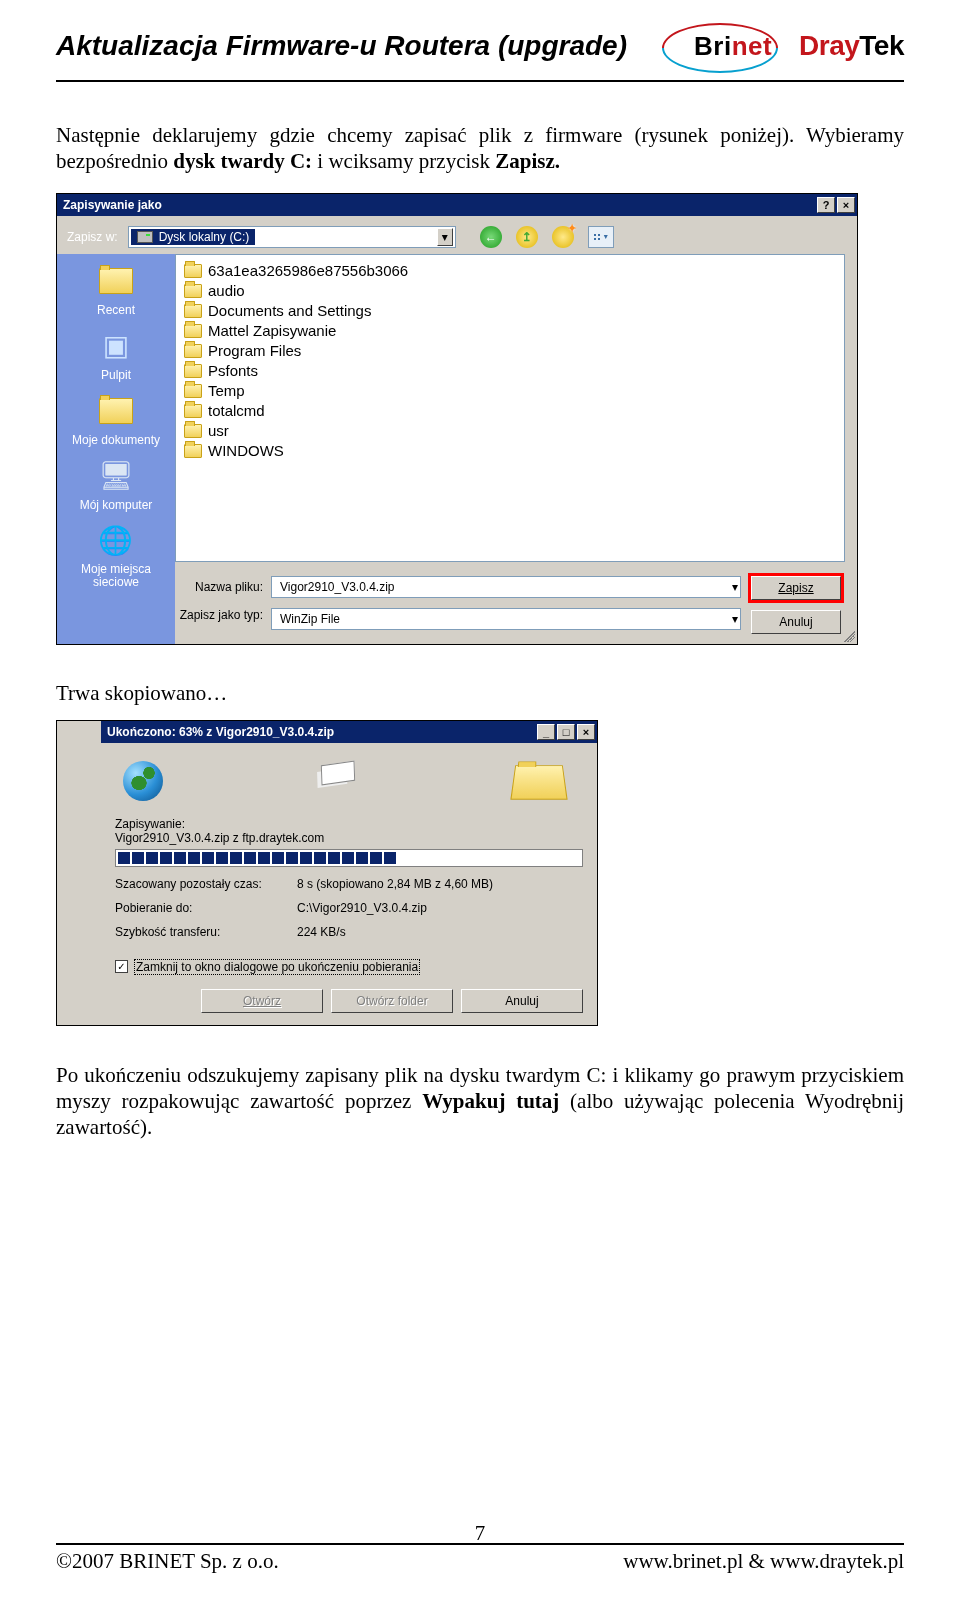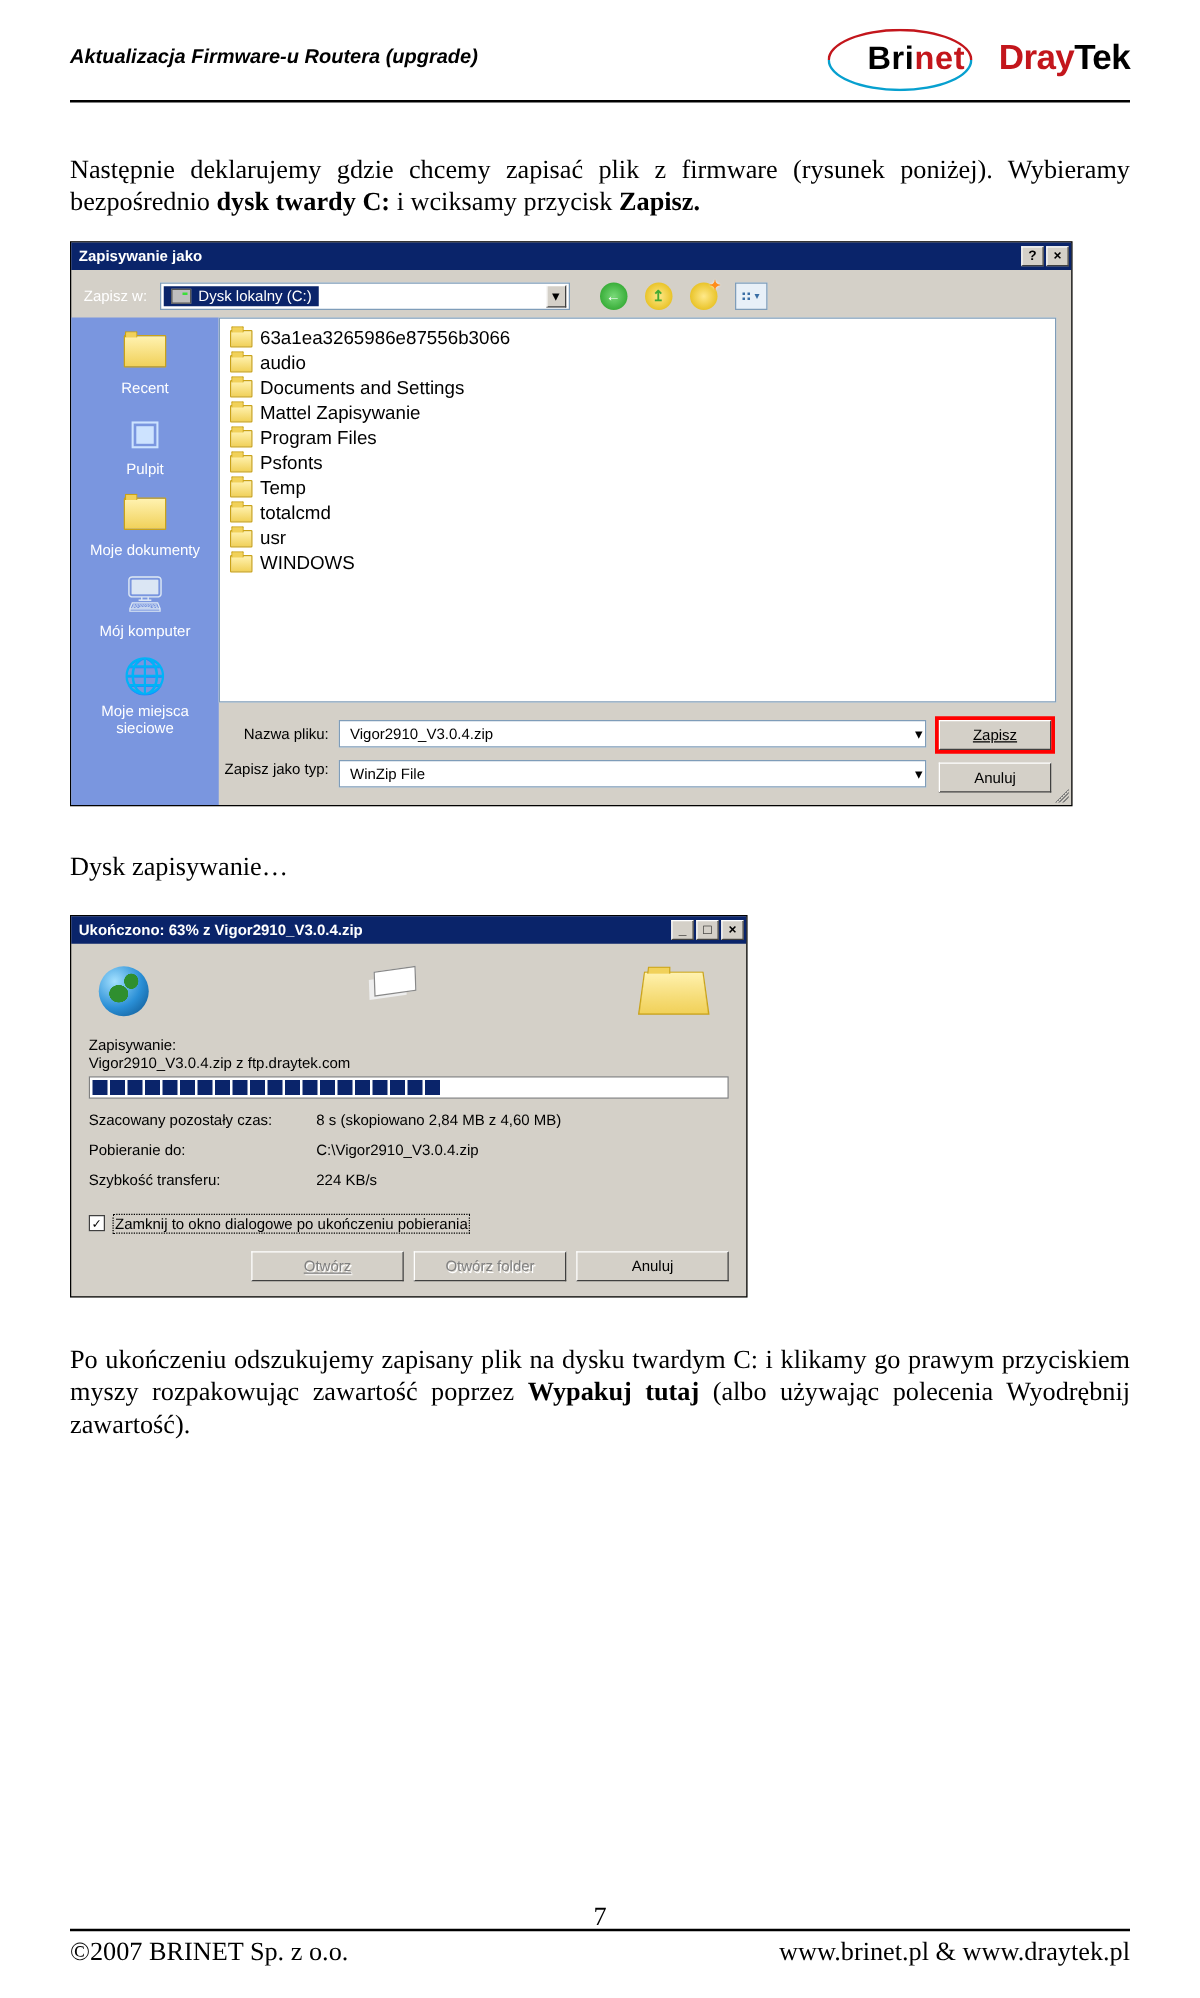--- a/index.html
+++ b/index.html
@@ -15,21 +15,21 @@
   .header-row {
     display: flex;
     align-items: center;
     justify-content: space-between;
     height: 56px;
   }
   .header-title {
     font-family: Arial, Helvetica, sans-serif;
     font-weight: bold;
     font-style: italic;
-    font-size: 16px;
+    font-size: 28px;
     color: #000;
   }
   .brand-row { display: flex; align-items: center; gap: 22px; }
   .brinet-logo {
     display: flex; align-items: center;
     font-family: Arial, sans-serif;
     font-weight: bold;
     font-size: 26px;
     letter-spacing: 0.5px;
   }
@@ -174,27 +174,28 @@
   .resize-grip {
     position:absolute; right:2px; bottom:2px; width:14px; height:14px;
     background:
       linear-gradient(135deg,transparent 60%,#808080 60%,#808080 65%,transparent 65%),
       linear-gradient(135deg,transparent 70%,#808080 70%,#808080 75%,transparent 75%),
       linear-gradient(135deg,transparent 80%,#808080 80%,#808080 85%,transparent 85%);
   }
 
   
   .dl {
-    margin-top: 26px;
+    margin-top: 14px;
     width: 542px;
     background: #d4d0c8;
     border: 1px solid #000;
     font-family: Tahoma, sans-serif; font-size: 12px; color:#000;
     position: relative;
     padding-bottom: 12px;
+    padding-left: 44px;
   }
   .dl .titlebar { height:22px; }
   .dl-body { padding: 10px 14px 0 14px; }
   .dl-anim {
     height: 56px; position:relative; margin-bottom: 8px;
     display:flex; align-items:center; justify-content:space-between;
     padding: 0 18px 0 8px;
   }
   .globe {
     width:40px; height:40px; border-radius:50%;
@@ -402,21 +403,21 @@
                 <span style="text-decoration:underline;">Zapisz</span>
               </div>
             <div class="winbtn">Anuluj</div>
           </div>
           <div class="resize-grip"></div>
         </div>
       </div>
     </div>
   </div>
 
-  <p class="mid-text">Dysk zapisywanie…</p>
+  <p class="mid-text">Trwa skopiowano…</p>
 
   <div class="dl">
     <div class="titlebar">
       <span>Ukończono: 63% z Vigor2910_V3.0.4.zip</span>
       <div class="tb-icons">
         <div class="tb-btn">_</div>
         <div class="tb-btn">□</div>
         <div class="tb-btn">×</div>
       </div>
     </div>

